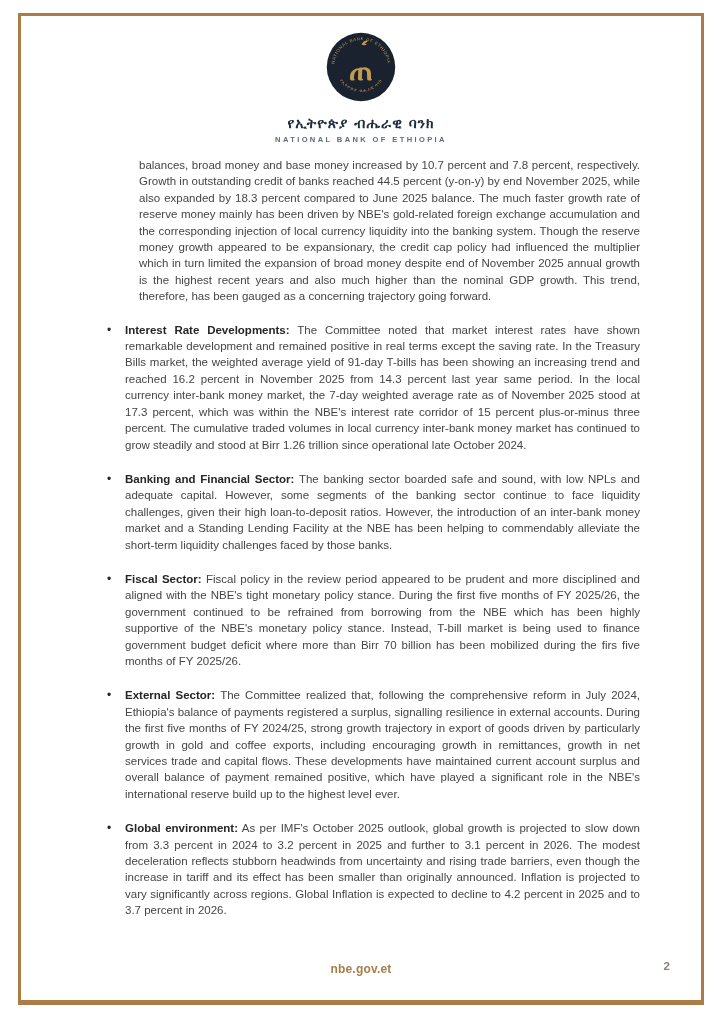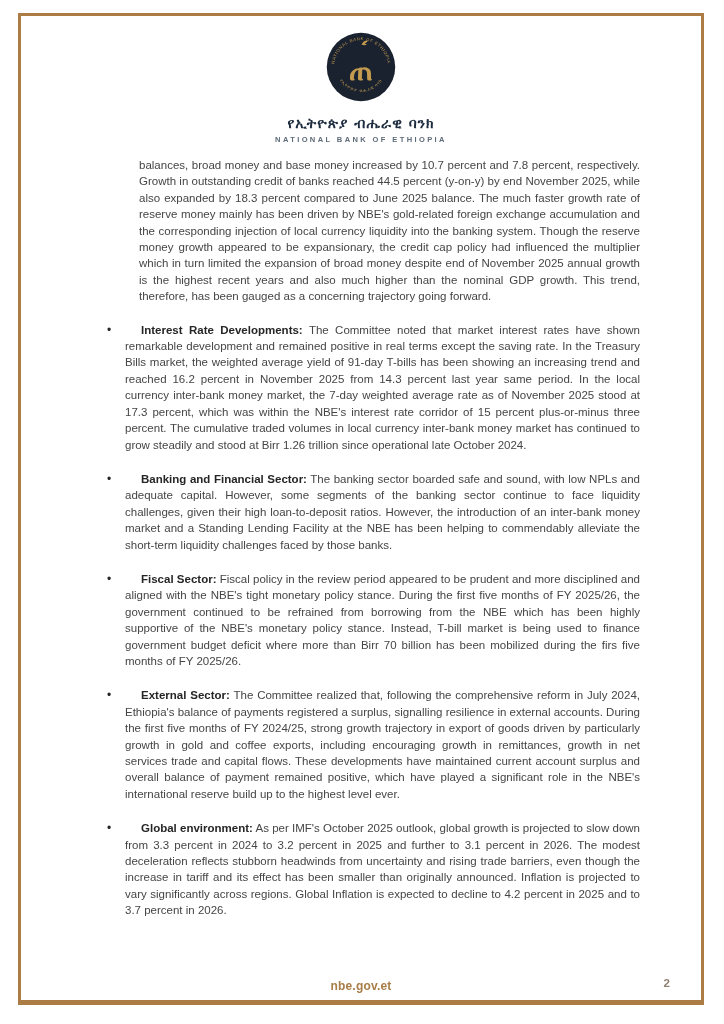--- a/index.html
+++ b/index.html
@@ -27,23 +27,23 @@
     font-size:11.5px;line-height:16.4px;color:#454545;
     text-align:justify;
   }
   .content p{ margin:0 0 17px 14px; }
   .bullets{ list-style:none;margin:0;padding:0; }
   .bullets li{ position:relative;margin:0 0 18px 0; }
   .bullets li::before{
     content:"\2022";position:absolute;left:-18px;top:0;
     color:#262626;font-size:12px;
   }
-  .bullet-label{ font-weight:bold;color:#262626;margin-left:16px; }
+  .bullet-label{ font-weight:bold;color:#262626; }
   .footer{
-    position:absolute;left:0;right:0;bottom:8px;height:16px;
+    position:absolute;left:0;right:0;bottom:25px;height:16px;
     text-align:center;
   }
   .footer-site{
     font-size:12px;font-weight:bold;color:#a87d48;letter-spacing:0.2px;
   }
   .page-number{
     position:absolute;right:31px;top:1px;font-size:11.5px;font-weight:bold;
     color:#8f8071;
   }
 </style>

